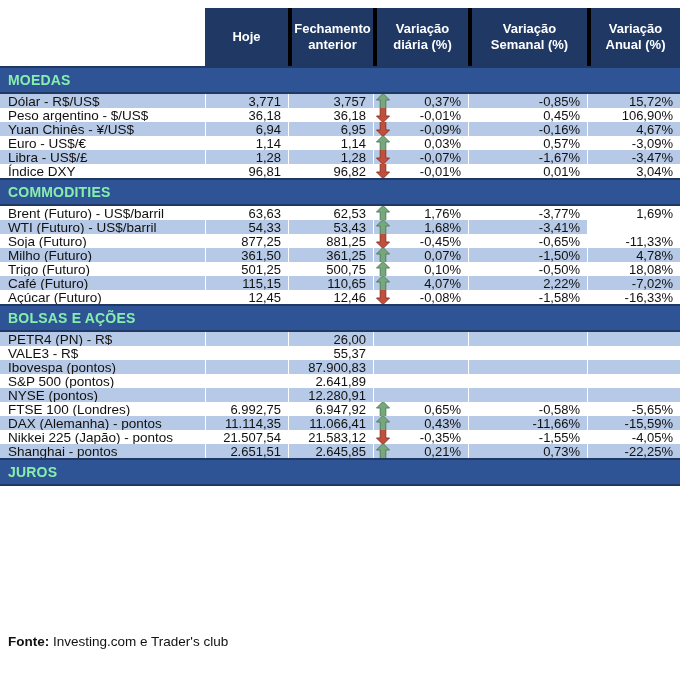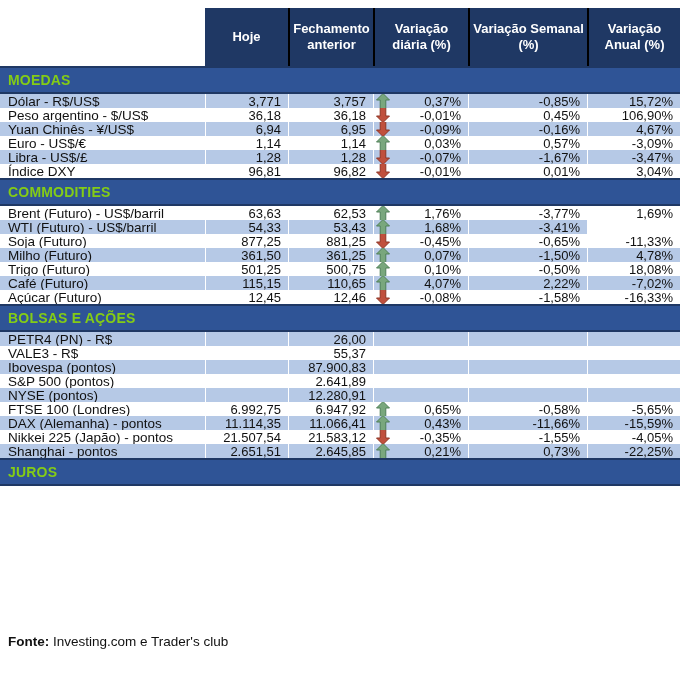--- a/index.html
+++ b/index.html
@@ -24,28 +24,28 @@
     background:var(--header-bg,#1F3864);
     color:#ffffff;
     font-weight:bold;
     font-size:13px;
     line-height:1.25;
     display:flex;align-items:center;justify-content:center;
     text-align:center;
     padding:0 3px;
     box-sizing:border-box;
   }
-  .header-cell.sep{border-left:2px solid #000000;}
+  .header-cell.sep{border-left:4px solid #000000;}
   .corner-cell{background:#ffffff;}
   
   .band{
     background:var(--band-bg,#2F5496);
     border-top:2px solid var(--header-bg,#1F3864);
     border-bottom:2px solid var(--header-bg,#1F3864);
-    color:#84cc16;
+    color:#86efac;
     font-weight:bold;
     font-size:14px;
     height:24px;
     line-height:24px;
     padding-left:8px;
     letter-spacing:.2px;
   }
   
   .row{height:14px;font-size:13px;}
   .row.stripe .cell{background:var(--stripe-bg,#B6C9E6);}

